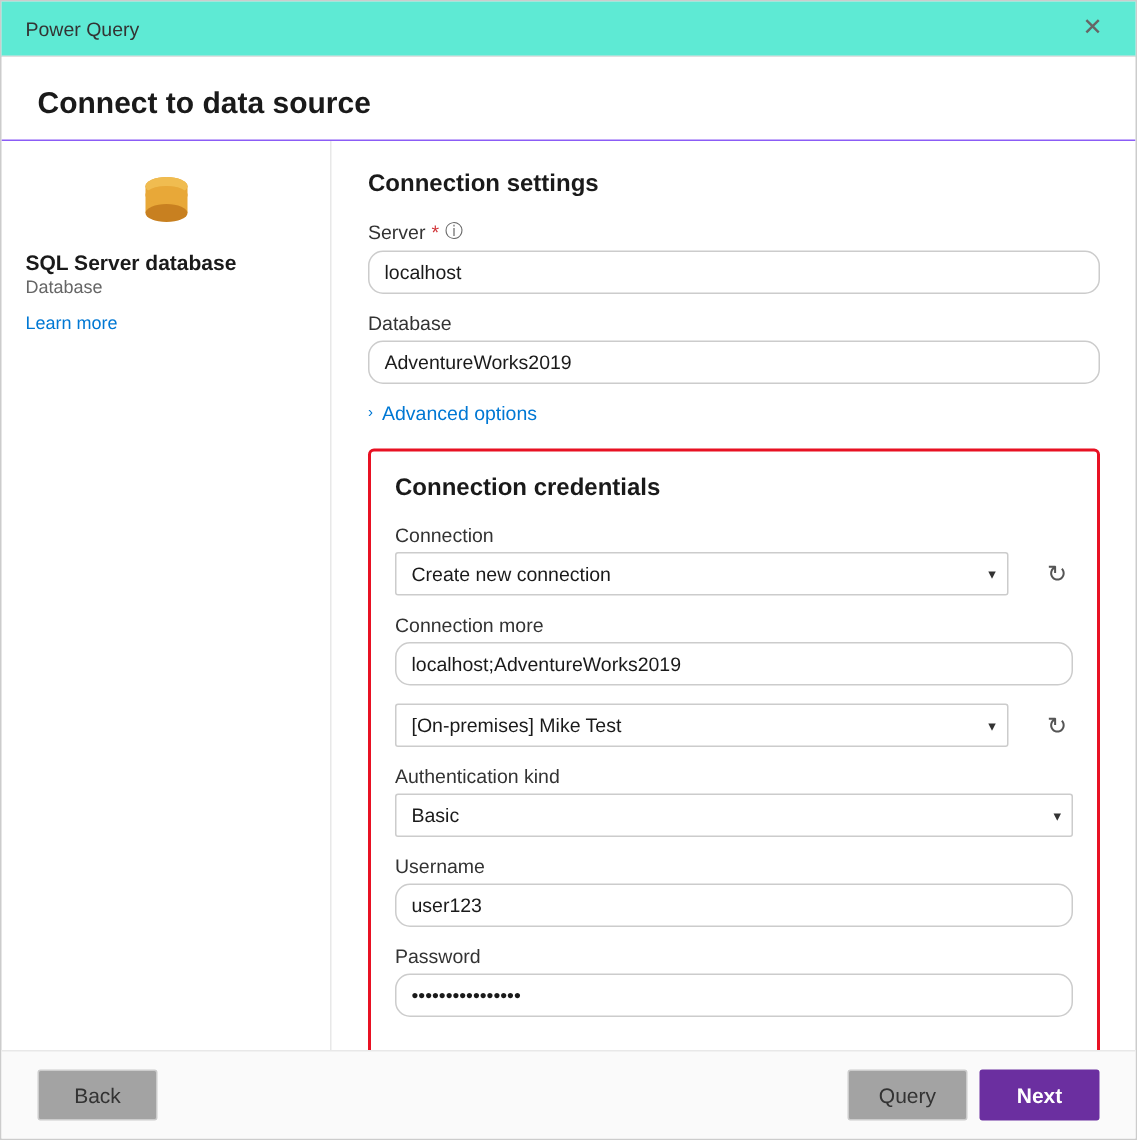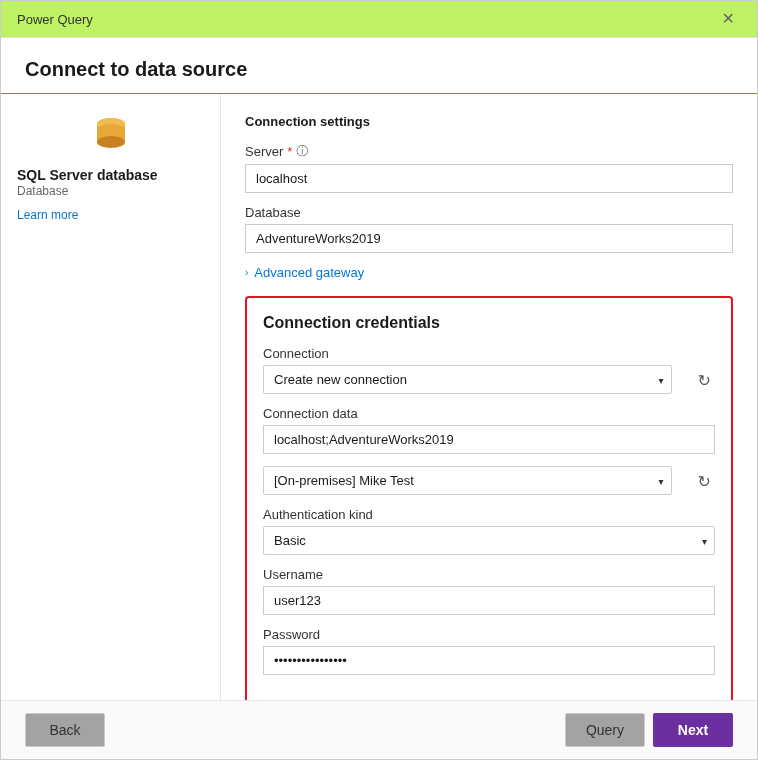--- a/index.html
+++ b/index.html
@@ -19,21 +19,21 @@
       border: 1px solid #ccc;
       box-shadow: 0 4px 20px rgba(0,0,0,0.3);
       display: flex;
       flex-direction: column;
     }
     .title-bar {
       display: flex;
       justify-content: space-between;
       align-items: center;
       padding: 8px 16px;
-      background: #bef264;
+      background: #5eead4;
       border-bottom: 1px solid #e0e0e0;
       min-height: 36px;
     }
     .title-bar-text {
       font-size: 13px;
       color: #333;
     }
     .close-btn {
       cursor: pointer;
       font-size: 16px;
@@ -85,21 +85,21 @@
       color: #0078d4;
       cursor: pointer;
       text-decoration: none;
     }
     .main-content {
       flex: 1;
       padding: 20px 24px;
       overflow-y: auto;
     }
     .section-title {
-      font-size: 13px;
+      font-size: 16px;
       font-weight: 600;
       color: #1a1a1a;
       margin-bottom: 14px;
     }
     .field-group {
       margin-bottom: 12px;
     }
     .field-label {
       font-size: 13px;
       color: #333;
@@ -113,21 +113,21 @@
     }
     .info-icon {
       color: #666;
       font-size: 12px;
       cursor: pointer;
     }
     .text-input {
       width: 100%;
       padding: 6px 10px;
       border: 1px solid #ccc;
-      border-radius: 0;
+      border-radius: 10px;
       font-size: 13px;
       color: #1a1a1a;
       outline: none;
     }
     .advanced-options {
       display: flex;
       align-items: center;
       gap: 6px;
       color: #0078d4;
       cursor: pointer;
@@ -274,41 +274,41 @@
           <input type="text" class="text-input" value="localhost" style="">
         </div>
 
         <div class="field-group">
           <div class="field-label">Database</div>
           <input type="text" class="text-input" value="AdventureWorks2019" style="">
         </div>
 
         <div class="advanced-options">
           <span class="chevron-right">›</span>
-          <span>Advanced gateway</span>
+          <span>Advanced options</span>
         </div>
 
         <div class="credentials-box">
           <div class="credentials-title">Connection credentials</div>
 
           <div class="field-group">
             <div class="field-label">Connection</div>
             <div class="select-row">
               <div class="select-wrap">
                 <select class="select-input">
                   <option>Create new connection</option>
                 </select>
                 <span class="chevron-down">▾</span>
               </div>
               <button class="refresh-btn">↻</button>
             </div>
           </div>
 
           <div class="field-group">
-            <div class="field-label">Connection data</div>
+            <div class="field-label">Connection more</div>
             <input type="text" class="text-input" value="localhost;AdventureWorks2019" style="">
           </div>
 
           <div class="field-group">
             <div class="select-row">
               <div class="select-wrap">
                 <select class="select-input">
                   <option>[On-premises] Mike Test</option>
                 </select>
                 <span class="chevron-down">▾</span>

